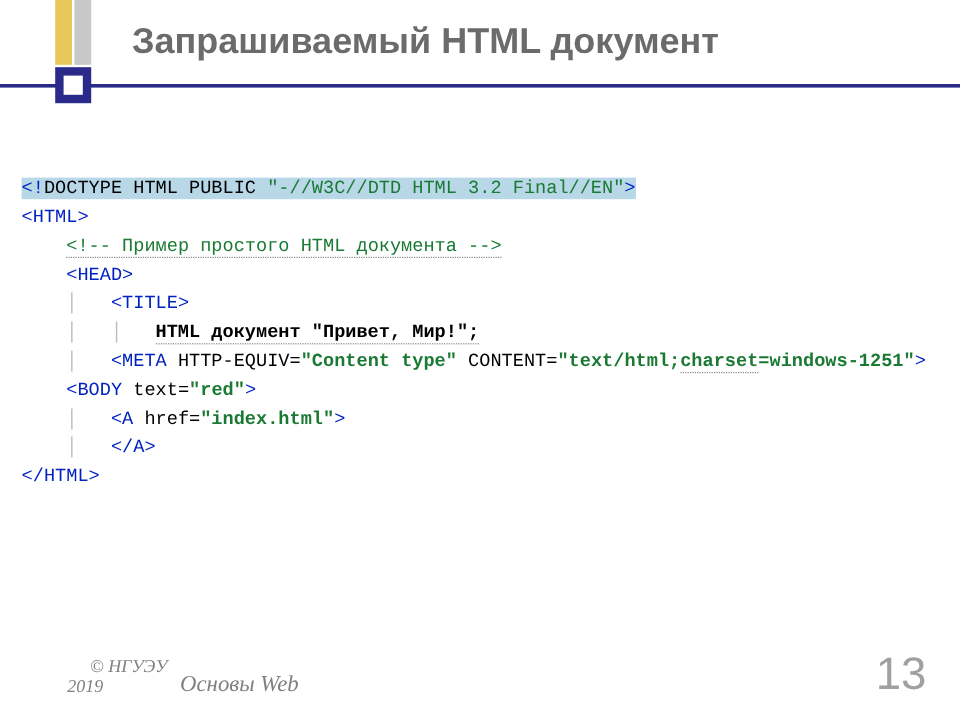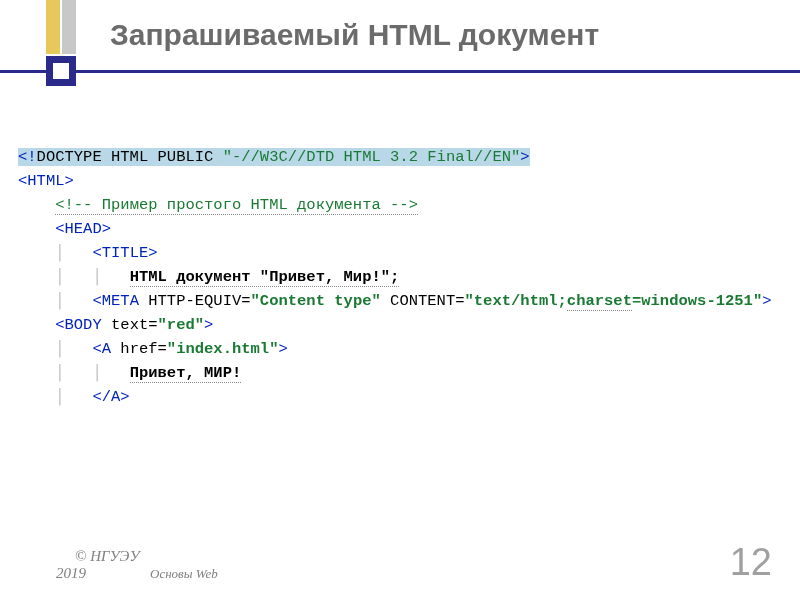--- a/index.html
+++ b/index.html
@@ -91,21 +91,21 @@
     color: #808080;
     font-family: Georgia, serif;
     font-style: italic;
   }
   .footer .line1 { display: block; margin-left: 19px; }
   .footer .line2 { display: block; }
   .topic {
     position: absolute;
     left: 150px;
     bottom: 18px;
-    font-size: 13px;
+    font-size: 19px;
     color: #808080;
     font-family: Georgia, serif;
     font-style: italic;
   }
   .pagenum {
     position: absolute;
     right: 28px;
     bottom: 16px;
     font-size: 38px;
     color: #a0a0a0;
@@ -125,22 +125,22 @@
 <div class="code-area">
   <div class="code-line"><span class="hl"><span class="tag">&lt;!</span><span class="black">DOCTYPE HTML PUBLIC </span><span class="comment">"-//W3C//DTD HTML 3.2 Final//EN"</span><span class="tag">&gt;</span></span></div>
   <div class="code-line tag">&lt;HTML&gt;</div>
   <div class="code-line"><span class="black">    </span><span class="comment dotted-u">&lt;!-- Пример простого HTML документа --&gt;</span></div>
   <div class="code-line"><span class="black">    </span><span class="tag">&lt;HEAD&gt;</span></div>
   <div class="code-line"><span class="guide">    │   </span><span class="tag">&lt;TITLE&gt;</span></div>
   <div class="code-line"><span class="guide">    │   │   </span><span class="bold dotted-u">HTML документ "Привет, Мир!";</span></div>
   <div class="code-line"><span class="guide">    │   </span><span class="tag">&lt;META </span><span class="attr">HTTP-EQUIV=</span><span class="comment bold">"Content type"</span><span class="attr"> CONTENT=</span><span class="comment bold">"text/html;</span><span class="comment bold dotted-u">charset</span><span class="comment bold">=windows-1251"</span><span class="tag">&gt;</span></div>
   <div class="code-line"><span class="black">    </span><span class="tag">&lt;BODY </span><span class="attr">text=</span><span class="comment bold">"red"</span><span class="tag">&gt;</span></div>
   <div class="code-line"><span class="guide">    │   </span><span class="tag">&lt;A </span><span class="attr">href=</span><span class="comment bold">"index.html"</span><span class="tag">&gt;</span></div>
-  <div class="code-line"><span class="guide">    │   │   </span><span class="bold dotted-u">Привет, МИР!</span></div>
   <div class="code-line"><span class="guide">    │   </span><span class="tag">&lt;/A&gt;</span></div>
+  <div class="code-line tag">&lt;/HTML&gt;</div>
 </div>
 
 <div class="footer">
   <span class="line1">© НГУЭУ</span>
   <span class="line2">2019</span>
 </div>
 <div class="topic">Основы Web</div>
-<div class="pagenum">12</div>
+<div class="pagenum">13</div>
 
 </body></html>

